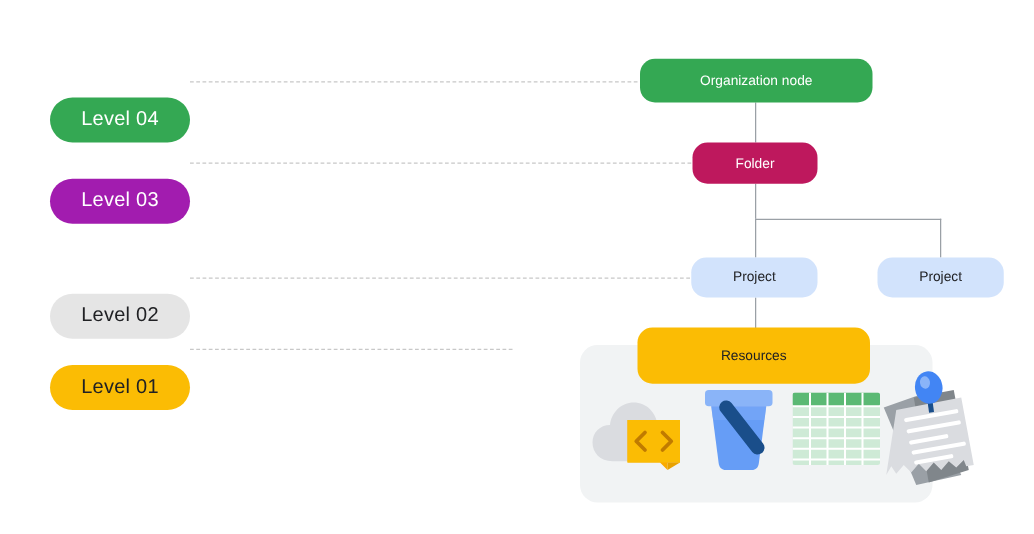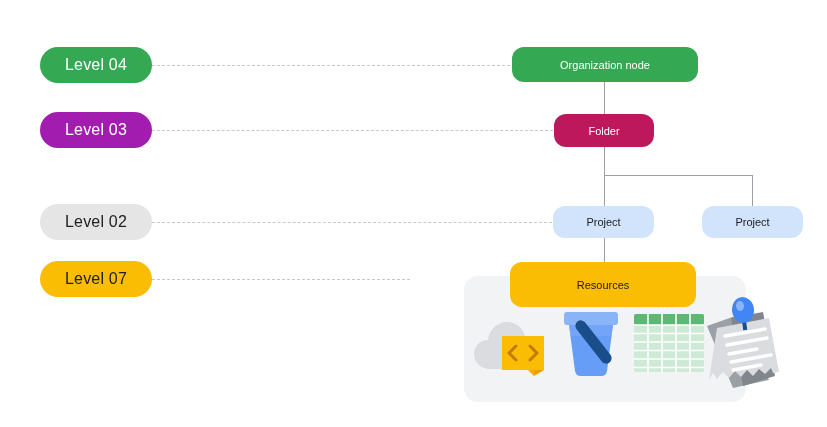--- a/index.html
+++ b/index.html
@@ -23,20 +23,21 @@
     position: absolute;
     display: flex;
     align-items: center;
     justify-content: center;
     height: 36px;
     border-radius: 18px;
     font-size: 16px;
     letter-spacing: 0.2px;
     white-space: nowrap;
     box-sizing: border-box;
+    margin-top: 31px;
   }
 
   
   .dash-line {
     position: absolute;
     height: 0;
     border-top: 1.5px dashed #c8c8c8;
   }
 
   
@@ -89,21 +90,21 @@
 
   <div class="level-badge" style="left:40px; top:112px; width:112px; background:#a21caf; color:#ffffff;">
     <span>Level 03</span>
   </div>
 
   <div class="level-badge" style="left:40px; top:204px; width:112px; background:#e5e5e5; color:#202124;">
     <span>Level 02</span>
   </div>
 
   <div class="level-badge" style="left:40px; top:261px; width:112px; background:#FBBC04; color:#202124;">
-    <span>Level 07</span>
+    <span>Level 01</span>
   </div>
 
   <div class="conn-v" style="left:604px; top:82px; height:32px;"></div>
 
   <div class="conn-v" style="left:604px; top:147px; height:28px;"></div>
   <div class="conn-h" style="left:604px; top:175px; width:149px;"></div>
   <div class="conn-v" style="left:604px; top:175px; height:31px;"></div>
   <div class="conn-v" style="left:752px; top:175px; height:31px;"></div>
 
   <div class="conn-v" style="left:604px; top:238px; height:25px;"></div>

